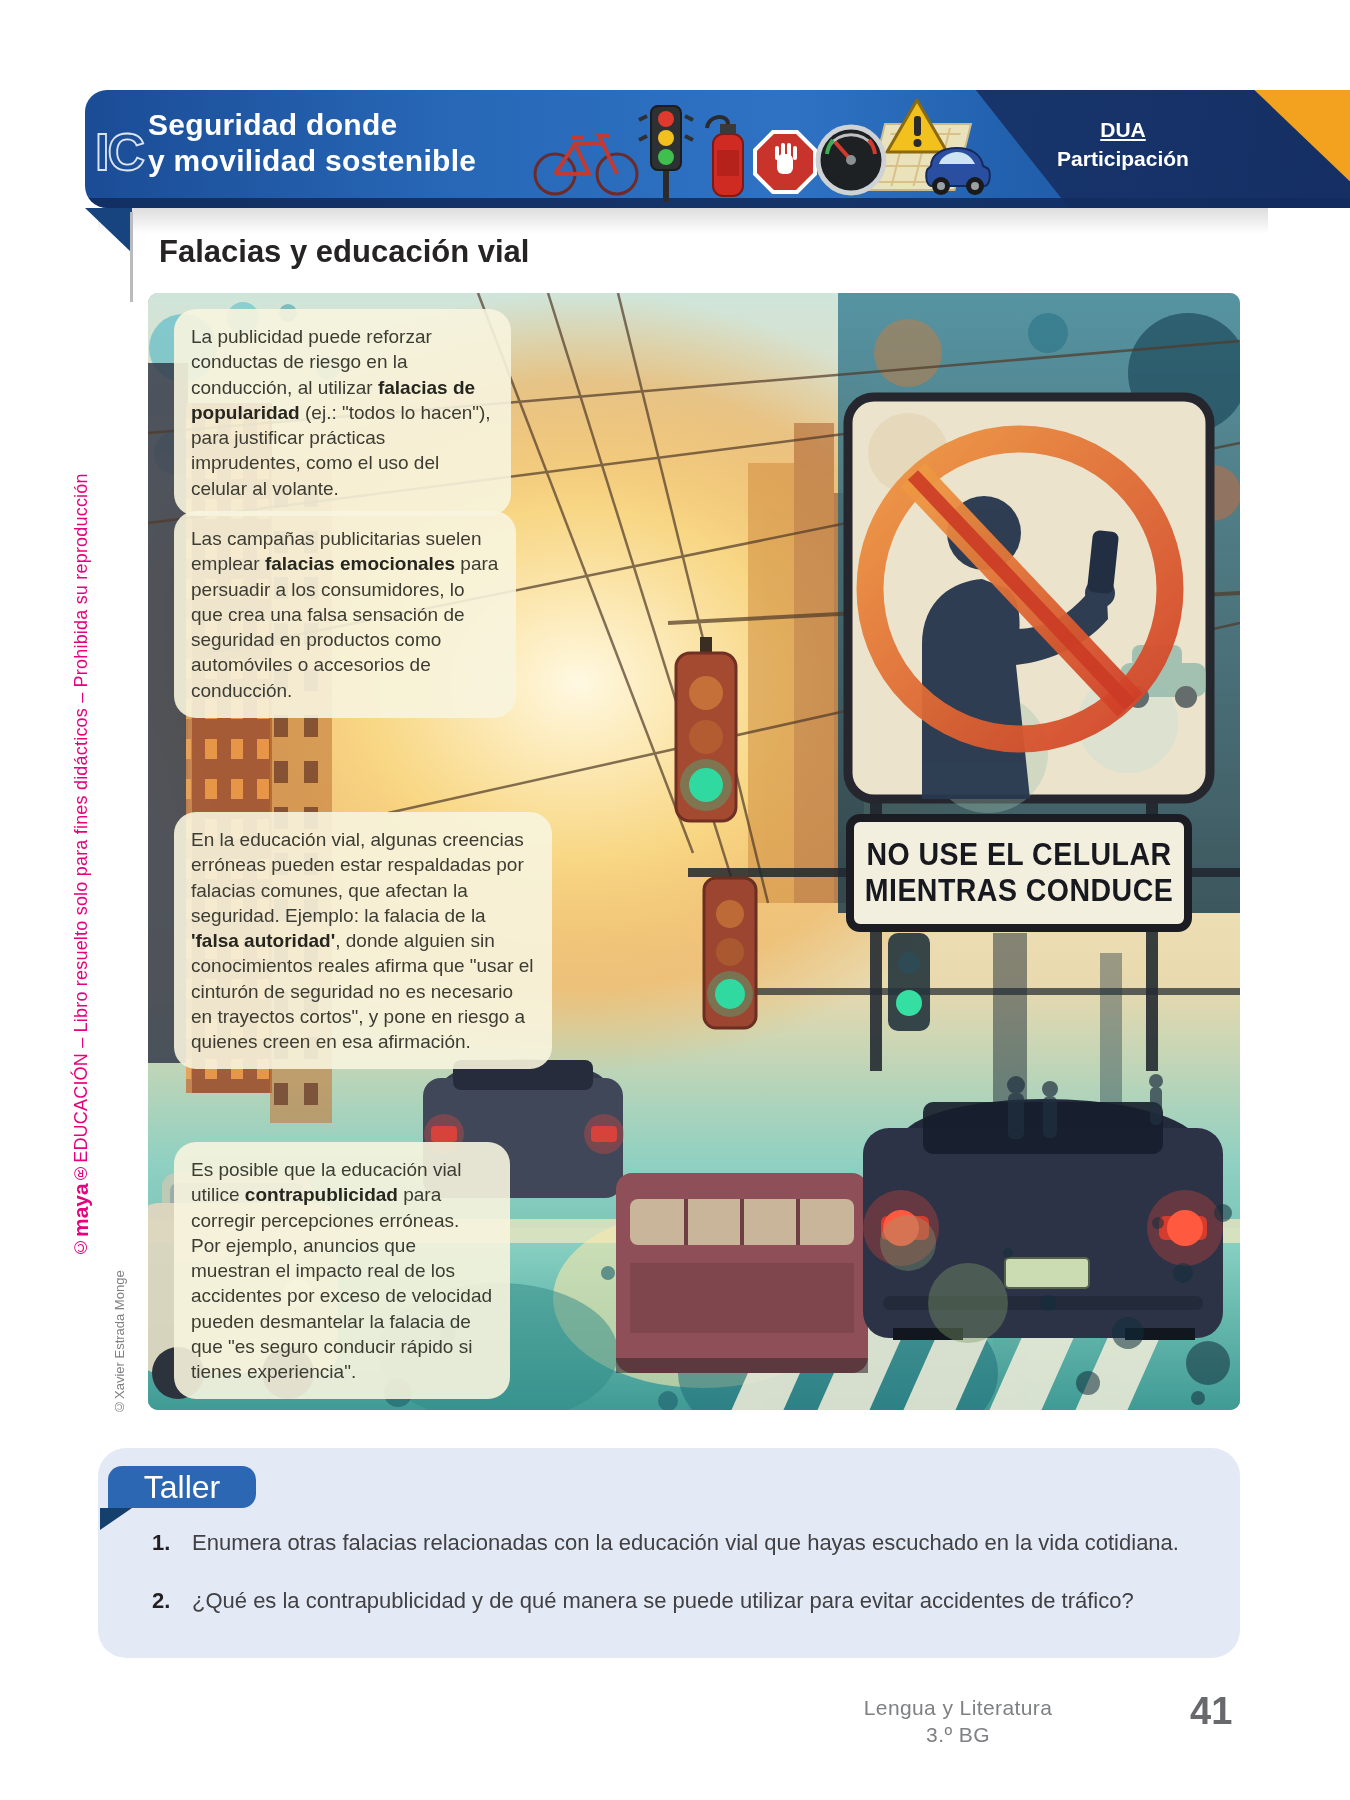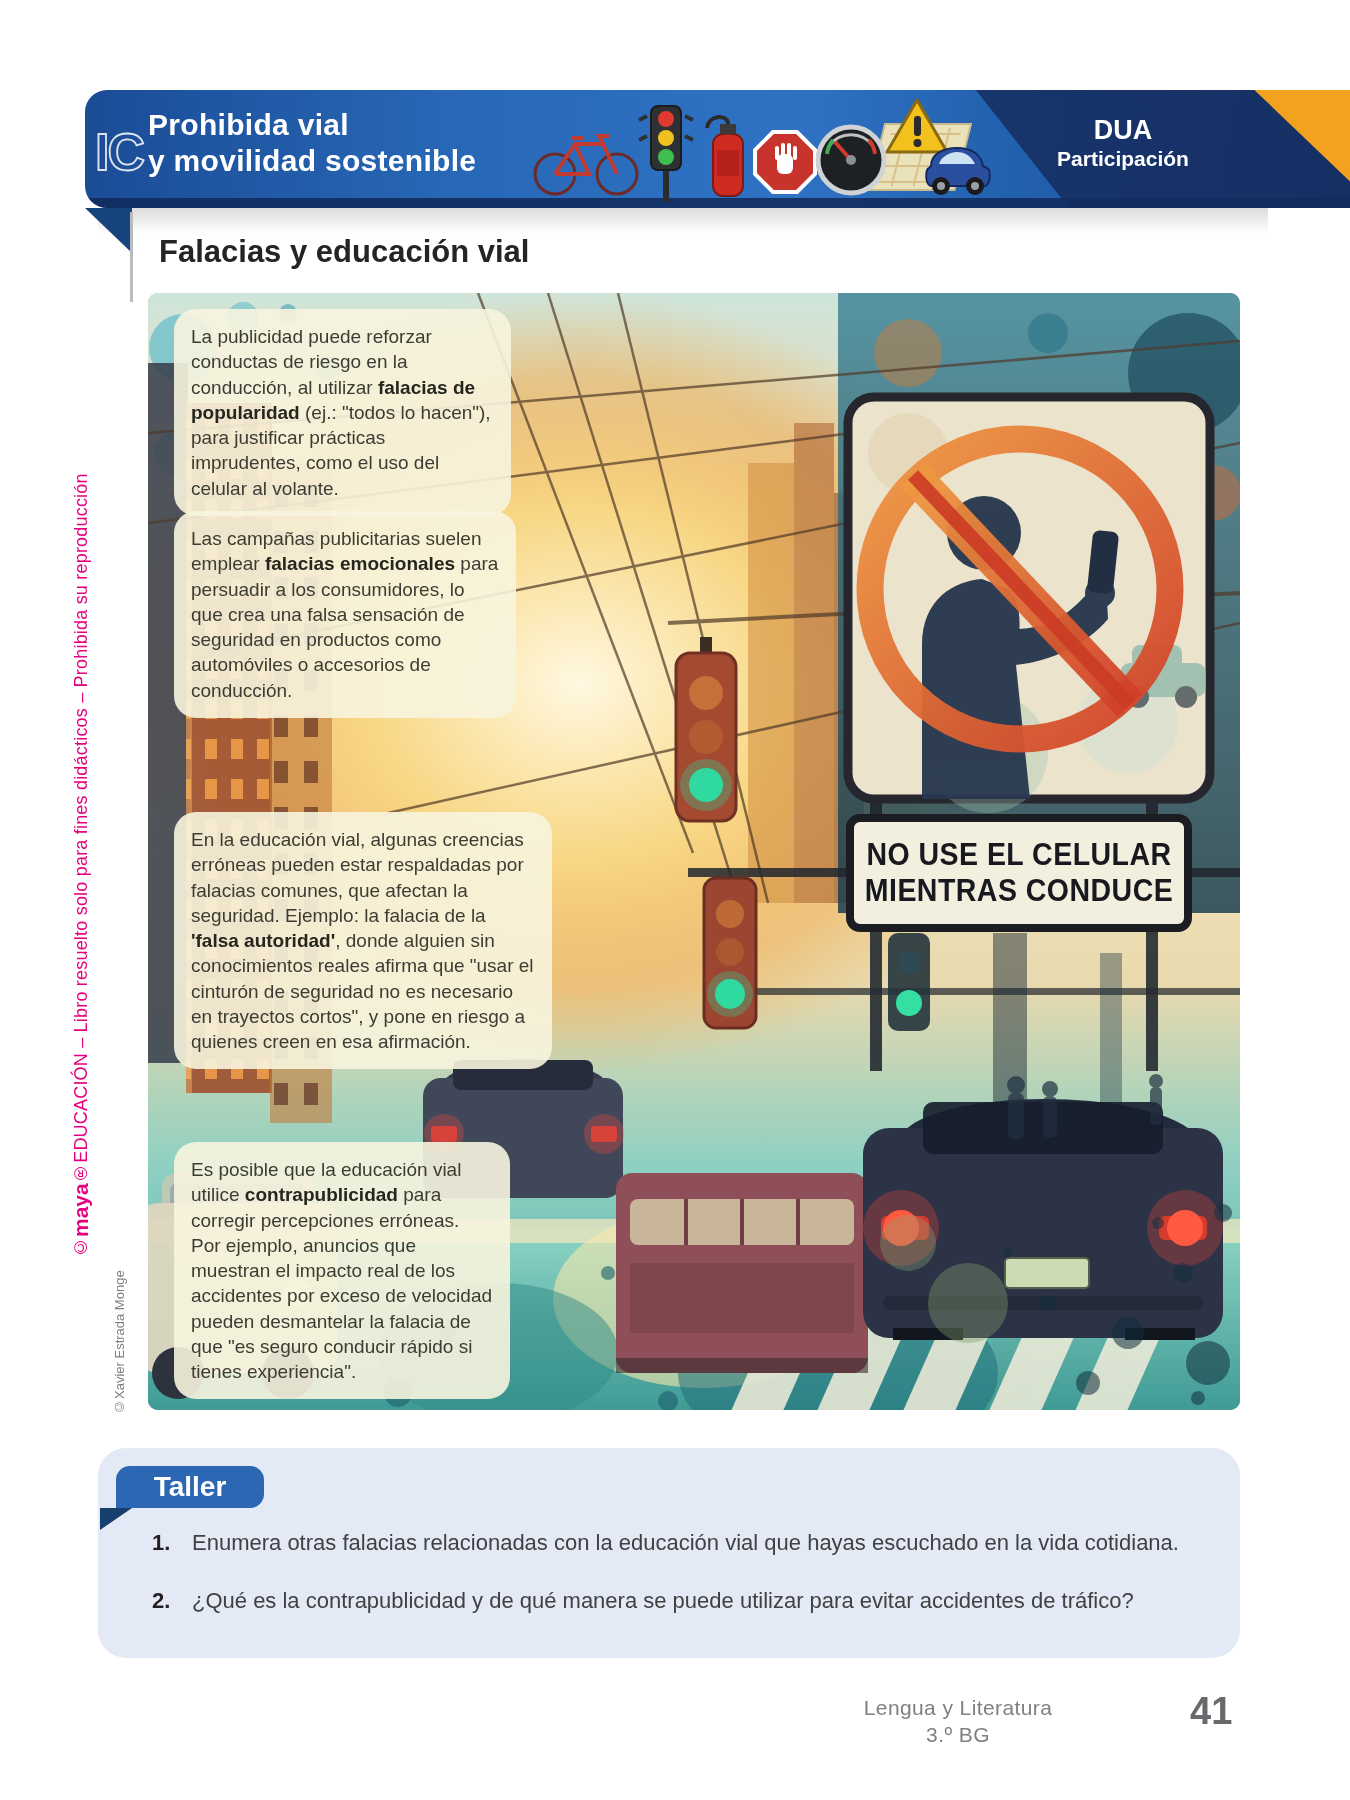--- a/index.html
+++ b/index.html
@@ -16,21 +16,21 @@
   .banner-orange{position:absolute;top:0;right:0;width:100%;height:100%;
           background:#f2a21e;clip-path:polygon(91.5% 0,100% 0,100% 88%);}
   .banner-bottombar{position:absolute;left:0;right:0;bottom:0;height:10px;background:#122c5e;opacity:.9;}
   .banner-shadow{position:absolute;left:98px;top:208px;width:1170px;height:26px;
           background:linear-gradient(#d7d7d7,rgba(255,255,255,0));opacity:.85;}
   .ic-logo{position:absolute;left:4px;top:14px;}
   .banner-title{position:absolute;left:63px;top:17px;color:#ffffff;font-weight:700;
           font-size:30px;line-height:36px;letter-spacing:.3px;}
   .banner-icons{position:absolute;left:440px;top:8px;}
   .dua{position:absolute;left:928px;top:24px;width:220px;text-align:center;color:#ffffff;}
-  .dua .l1{font-size:27px;font-weight:700;line-height:32px;}
+  .dua .l1{font-size:21px;font-weight:700;line-height:32px;text-decoration:underline;}
   .dua .l2{font-size:21px;font-weight:700;line-height:26px;}
   .fold{position:absolute;left:85px;top:208px;width:47px;height:45px;
         background:#17447f;clip-path:polygon(0 0,100% 0,100% 100%);}
   .vline{position:absolute;left:130px;top:212px;width:3px;height:90px;background:#b9bbbd;}
 
   
   .page-title{position:absolute;left:147px;top:222px;font-size:31px;font-weight:700;color:#262325;}
 
   
   .side-copyright{position:absolute;left:68px;top:415px;height:900px;width:26px;
@@ -54,24 +54,24 @@
   .cap3{left:26px;top:519px;width:344px;}
   .cap4{left:26px;top:849px;width:302px;}
   .sign-text{position:absolute;left:702px;top:527px;width:338px;height:106px;
        display:flex;flex-direction:column;align-items:center;justify-content:center;
        font-weight:700;font-size:31px;line-height:36px;color:#18181f;letter-spacing:.5px;
        transform:scaleX(.92);}
 
   
   .taller-panel{position:absolute;left:98px;top:1448px;width:1142px;height:210px;
        background:#e4e9f6;border-radius:28px;}
-  .taller-badge{position:absolute;left:116px;top:1466px;width:148px;height:42px;
+  .taller-badge{position:absolute;left:108px;top:1466px;width:148px;height:42px;
        background:#2c67b4;border-radius:14px 14px 14px 0;
        display:flex;align-items:center;justify-content:center;
-       color:#ffffff;font-size:28px;font-weight:700;}
+       color:#ffffff;font-size:32px;font-weight:400;}
   .taller-fold{position:absolute;left:100px;top:1508px;width:32px;height:22px;
        background:#15406e;clip-path:polygon(0 0,100% 0,0 100%);}
   .q-row{position:absolute;left:152px;width:1040px;font-size:22px;color:#414042;}
   .q1{top:1530px;} .q2{top:1588px;}
   .q-num{display:inline-block;width:40px;font-weight:700;color:#231f20;}
 
   
   .footer-subject{position:absolute;left:758px;top:1694px;width:400px;text-align:center;
        font-size:21px;line-height:27px;color:#7f8083;letter-spacing:.4px;}
   .footer-page{position:absolute;left:1190px;top:1690px;width:60px;
@@ -84,21 +84,21 @@
 
   <div class="banner-shadow"></div>
   <div class="banner">
     <div class="banner-navy"></div>
     <div class="banner-orange"></div>
     <div class="banner-bottombar"></div>
     <svg class="ic-logo" width="78" height="90">
       <text x="6" y="66" font-family="Liberation Sans, sans-serif" font-size="52" font-weight="700" fill="none" stroke="#ffffff" stroke-width="1.8" opacity="0.85" letter-spacing="-2">IC</text>
     </svg>
     <div class="banner-title">
-      <div>Prohibida vial</div>
+      <div>Seguridad donde</div>
       <div>y movilidad sostenible</div>
     </div>
 
     <svg class="banner-icons" width="470" height="104" viewBox="0 0 470 104">
 
       <g transform="translate(360,26) skewX(-14)">
         <rect x="0" y="0" width="86" height="66" fill="#eae2ba" stroke="#c8ba8c" stroke-width="2"></rect>
         <path d="M8,10 H78 M8,26 H78 M8,42 H78 M8,58 H78 M22,4 V62 M44,4 V62 M66,4 V62" stroke="#caa45f" stroke-width="2" opacity=".55" fill="none"></path>
       </g>
 

